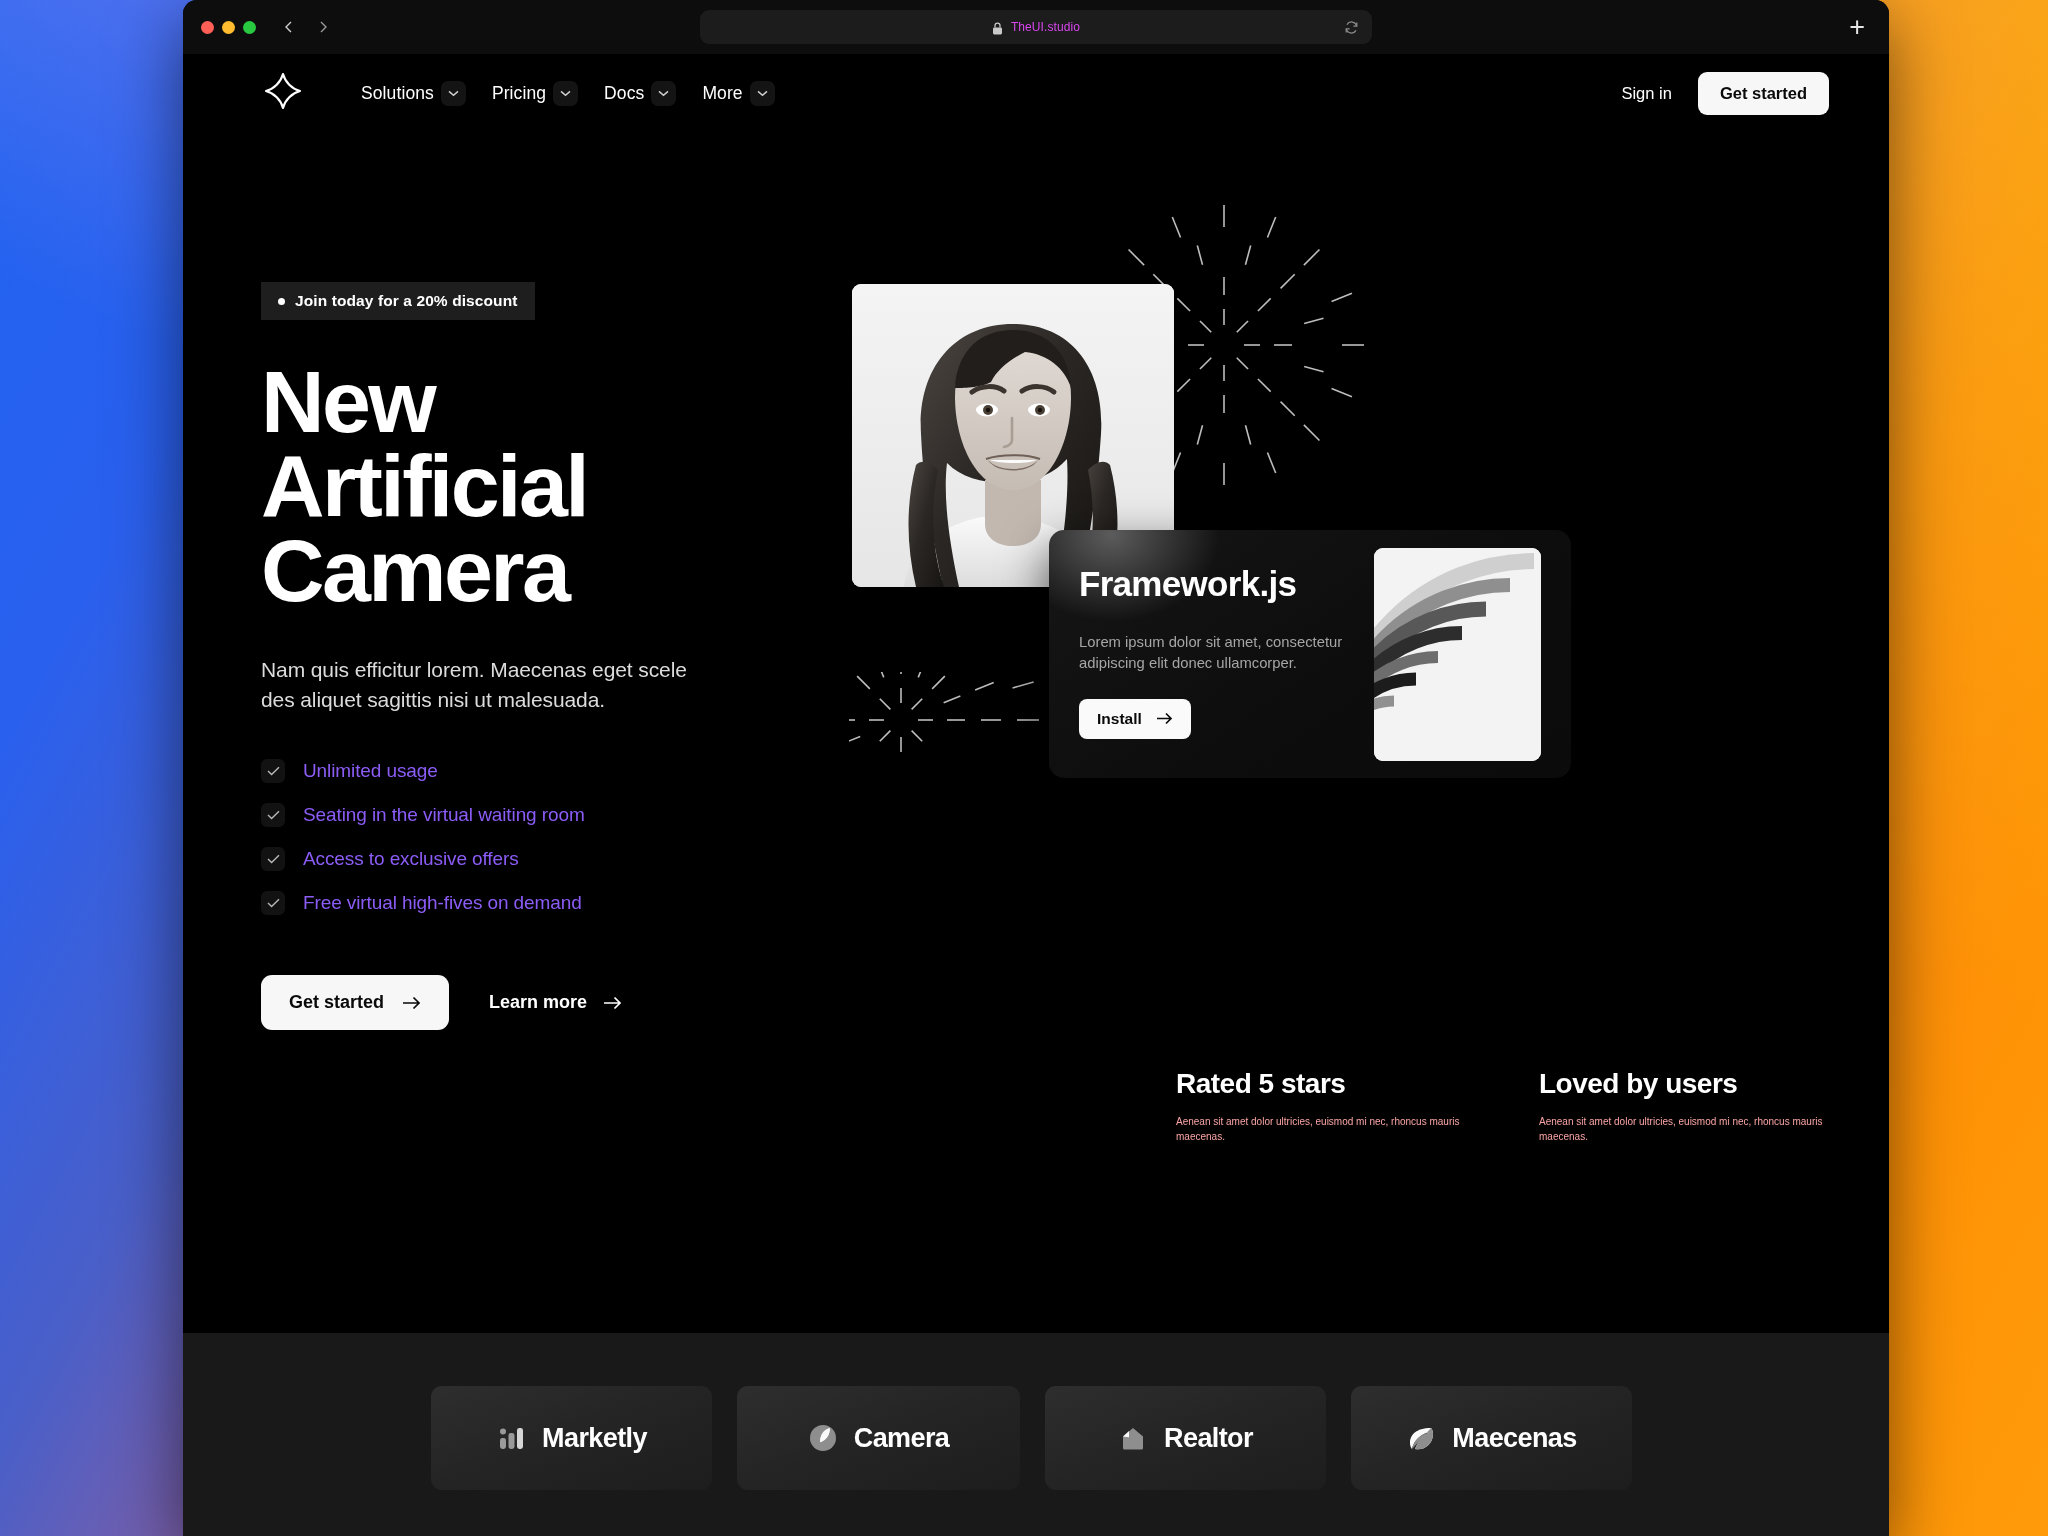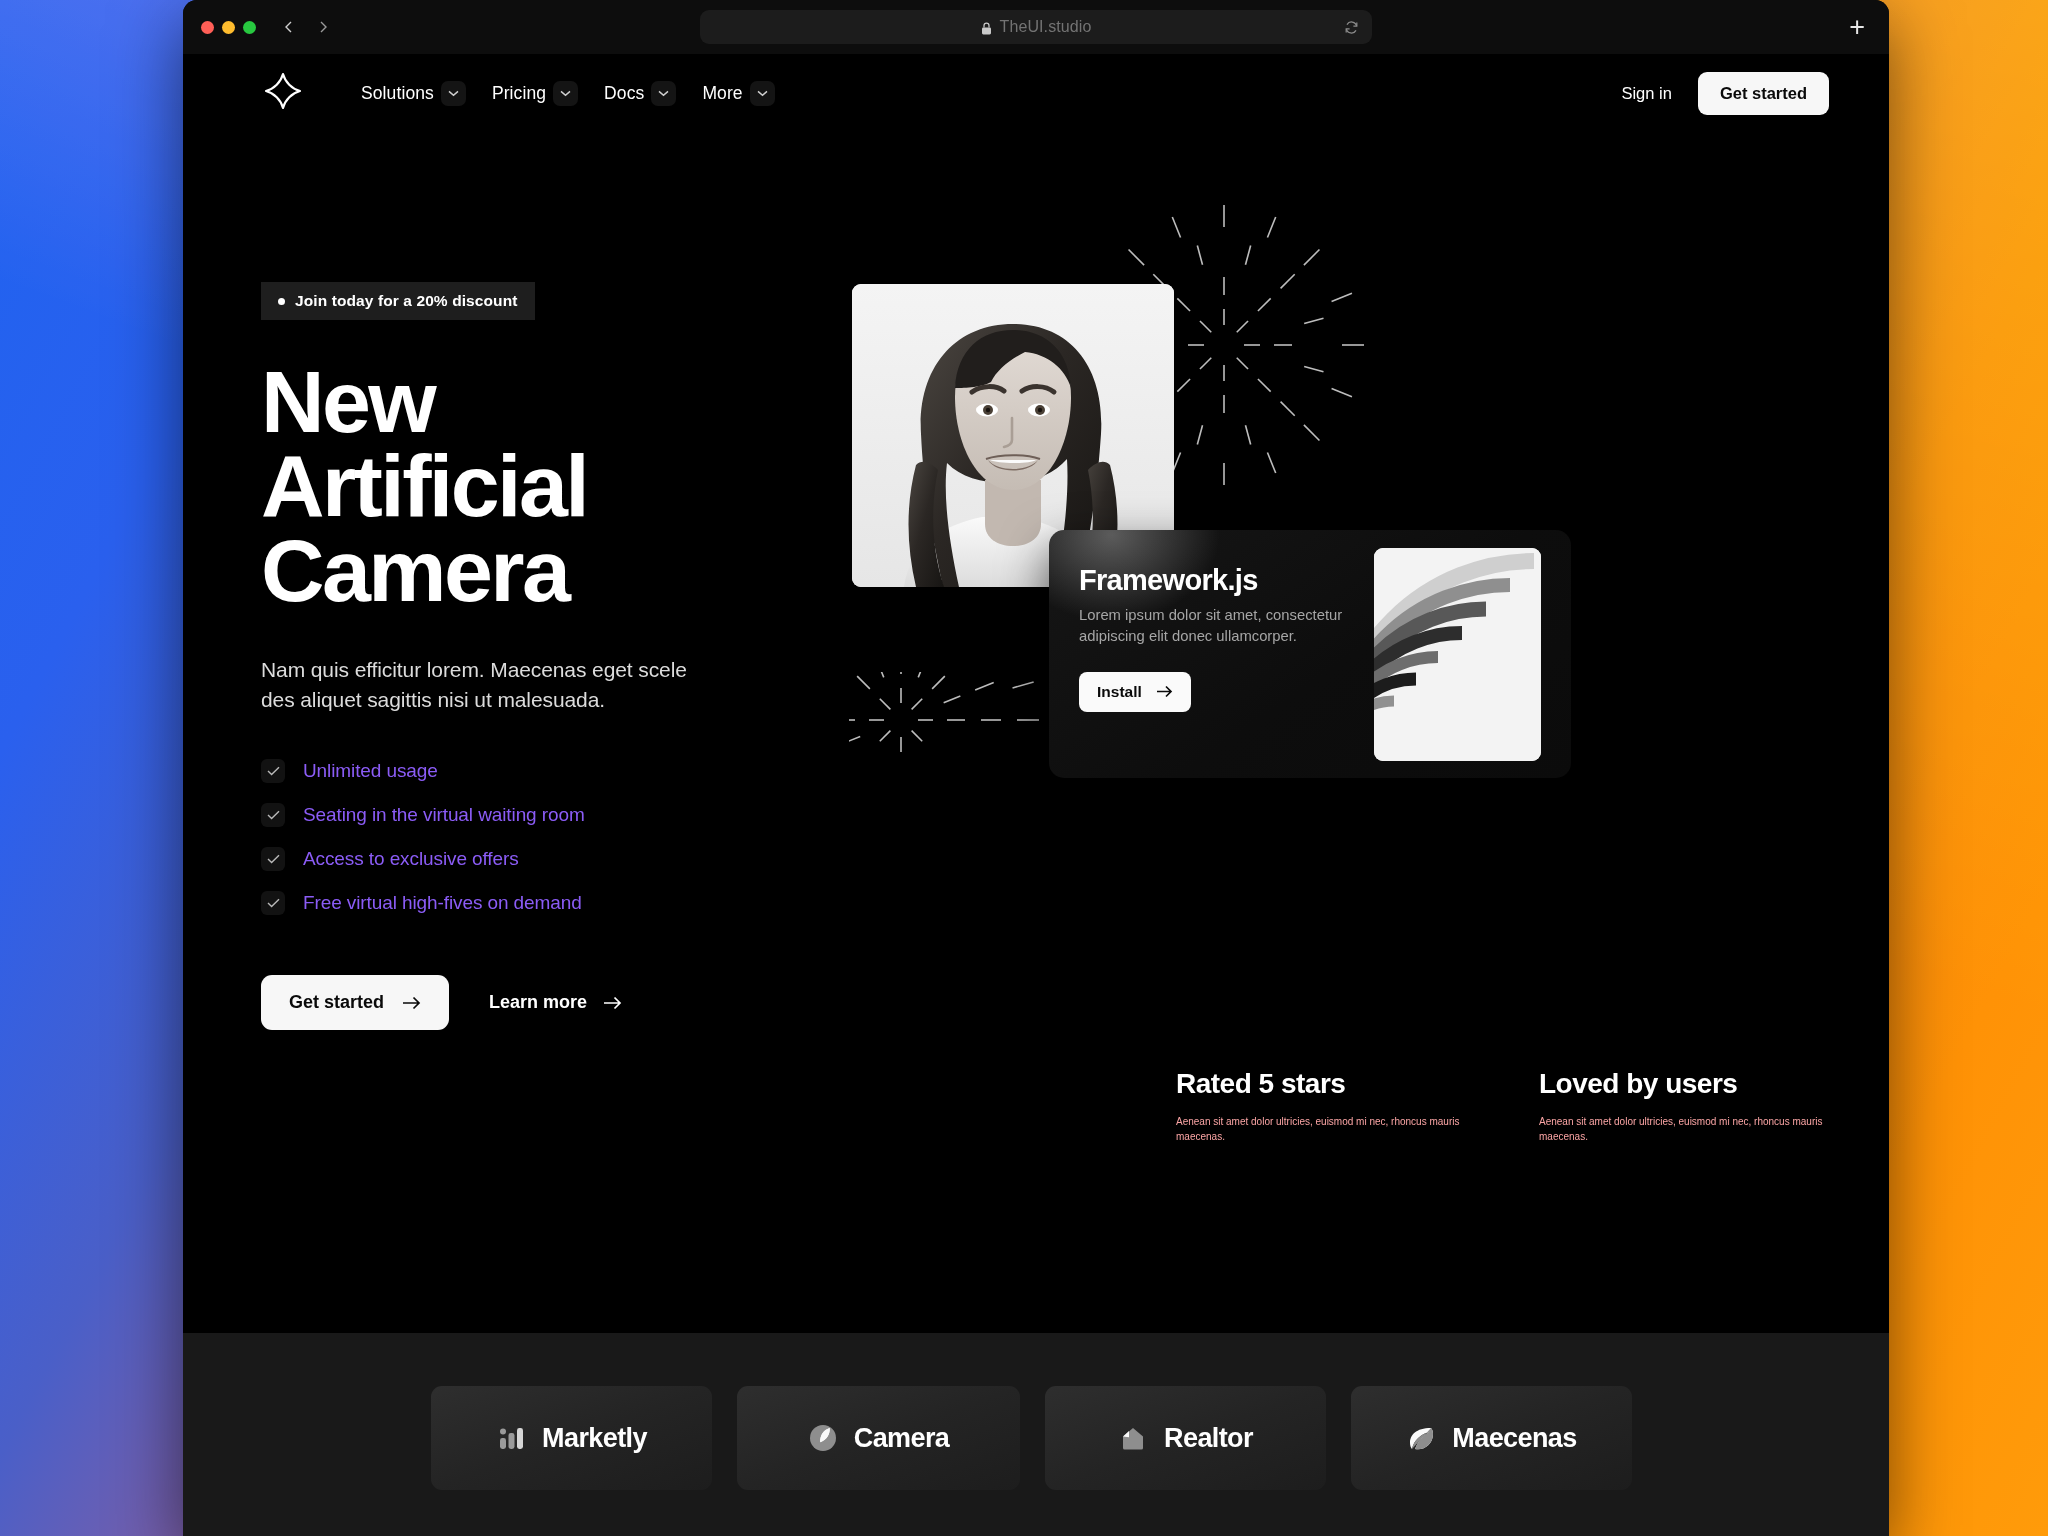--- a/index.html
+++ b/index.html
@@ -47,21 +47,21 @@
   .navarrow svg{display:block;}
 
   .urlbar {
     position:absolute; left:50%; transform:translateX(-50%);
     width:672px; height:34px; border-radius:9px;
     background:#1c1c1c;
     display:flex; align-items:center; justify-content:center;
     gap:8px;
   }
   .urlbar .lock { width:11px; height:13px; display:block; }
-  .url-text { color:#737373; font-size:16px; letter-spacing:.1px; }
+  .url-text { color:#d946ef; font-size:12px; letter-spacing:.1px; }
   .reload { position:absolute; right:13px; width:15px; height:15px; opacity:.62; }
 
   .plus {
     position:absolute; right:24px; color:#e6e6e6;
     font-size:27px; line-height:1; font-weight:300;
   }
 
   
   .page { height:1482px; background:#000; overflow:hidden; position:relative; }
 
@@ -151,22 +151,22 @@
     width:522px; height:248px; border-radius:15px;
     background:
       radial-gradient(150px 120px at 12% 2%, rgba(255,255,255,.30), rgba(255,255,255,0) 72%),
       linear-gradient(145deg, #161616 0%, #0d0d0d 55%, #0b0b0b 100%);
     box-shadow:0 18px 48px rgba(0,0,0,.65);
     padding:34px 30px;
     display:flex; justify-content:space-between;
   }
   .fw-left { width:278px; }
   .fw-title {
-    color:#fff; font-size:29px; font-weight:700;
-    letter-spacing:-.7px; margin-bottom:8px;
+    color:#fff; font-size:35px; font-weight:700;
+    letter-spacing:-.7px; margin-bottom:28px;
   }
   .fw-desc { color:#a6a6a6; font-size:14.8px; line-height:1.44; margin-bottom:24px; }
   .fw-install {
     background:#fafafa; color:#0a0a0a; border-radius:8px;
     padding:11px 18px; font-size:15.5px; font-weight:700;
     display:inline-flex; align-items:center; gap:14px;
   }
   .fw-thumb {
     width:167px; height:213px; border-radius:9px;
     overflow:hidden; flex:none; align-self:center;

